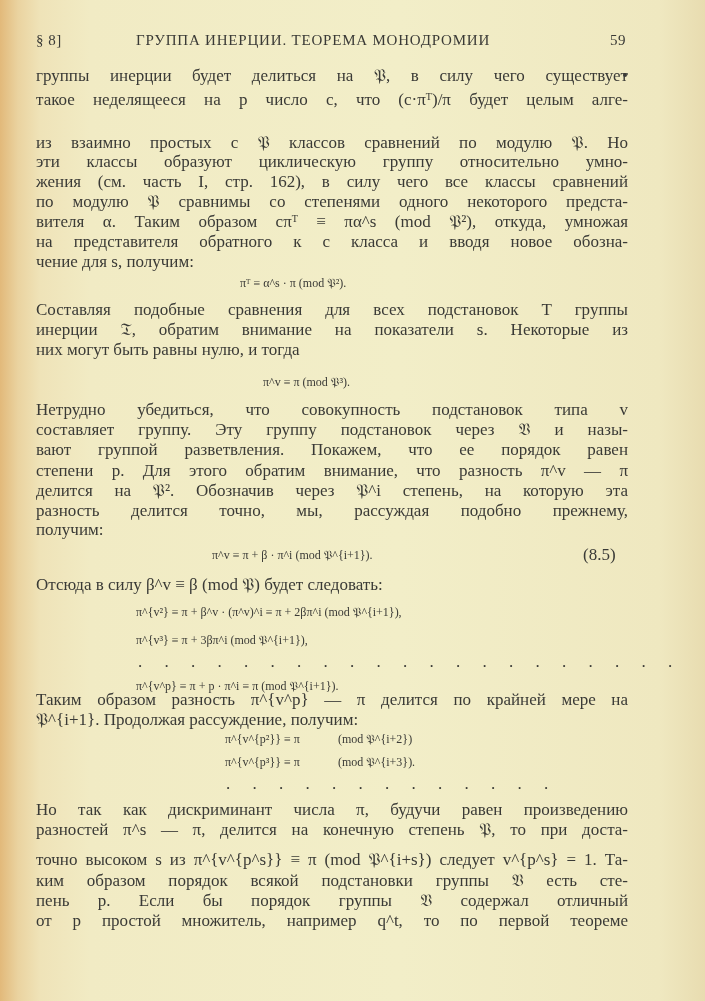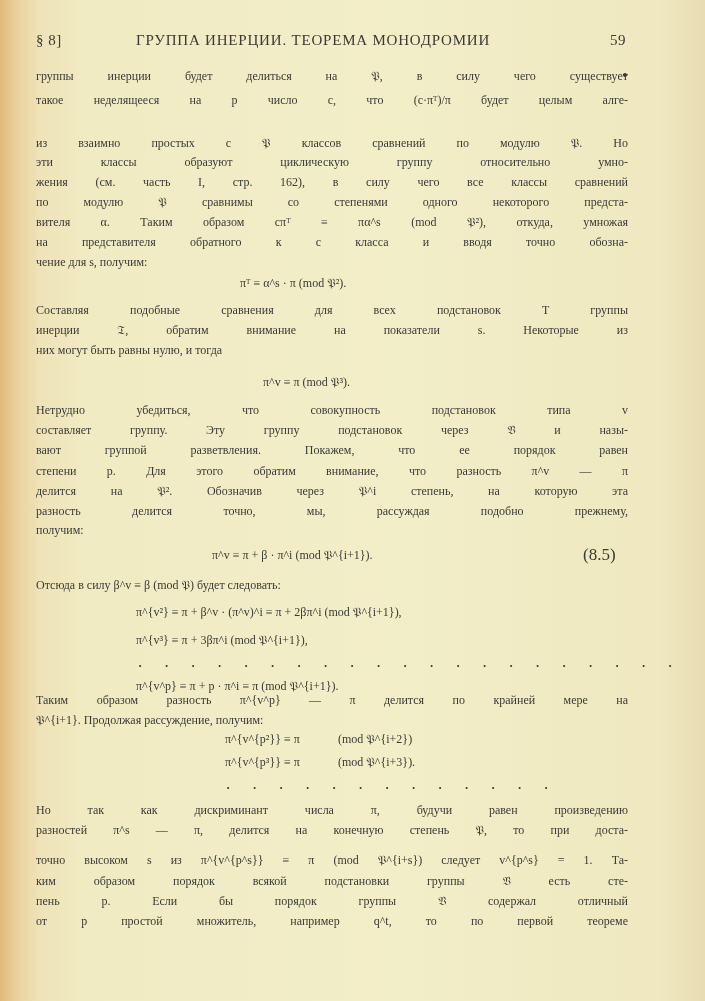--- a/index.html
+++ b/index.html
@@ -14,21 +14,21 @@
     position:absolute; top:32px; left:36px; width:590px; height:22px;
     font-size:15px; letter-spacing:0.5px;
   }
   .running-head .sec { position:absolute; left:0; top:0; }
   .running-head .title { position:absolute; left:100px; top:0; letter-spacing:0.8px; }
   .running-head .num { position:absolute; right:0; top:0;text-align:center; }
   .dot-mark { position:absolute; left:623px; top:73px; width:4px; height:4px; background:#3a3a36; border-radius:50%; }
 
   .line {
     position:absolute; left:36px; width:592px;
-    font-size:12px; line-height:20px; white-space:nowrap;
+    font-size:17px; line-height:20px; white-space:nowrap;
     text-align:justify; text-align-last:justify;
   }
   .line.last { text-align-last:left; }
   .formula {
     position:absolute; font-size:12px; line-height:20px; white-space:nowrap;
   }
   .eqno { position:absolute; left:583px; font-size:17px; }
   .dots { position:absolute; font-size:17px; letter-spacing:9px; white-space:nowrap; }
 </style>
 </head>
@@ -43,21 +43,21 @@
   </div>
   <div class="dot-mark"></div>
 
   <div class="line" style="top:66px">группы инерции будет делиться на 𝔓, в силу чего существует</div>
   <div class="line" style="top:90px">такое неделящееся на p число c, что (c·πᵀ)/π будет целым алге-</div>
   <div class="line" style="top:133px">из взаимно простых с 𝔓 классов сравнений по модулю 𝔓. Но</div>
   <div class="line" style="top:152px">эти классы образуют циклическую группу относительно умно-</div>
   <div class="line" style="top:172px">жения (см. часть I, стр. 162), в силу чего все классы сравнений</div>
   <div class="line" style="top:192px">по модулю 𝔓 сравнимы со степенями одного некоторого предста-</div>
   <div class="line" style="top:212px">вителя α. Таким образом cπᵀ ≡ πα^s (mod 𝔓²), откуда, умножая</div>
-  <div class="line" style="top:232px">на представителя обратного к c класса и вводя точно обозна-</div>
+  <div class="line" style="top:232px">на представителя обратного к c класса и вводя новое обозна-</div>
   <div class="line last" style="top:252px">чение для s, получим:</div>
 
   <div class="formula" style="top:273px; left:240px">πᵀ ≡ α^s · π (mod 𝔓²).</div>
 
   <div class="line" style="top:300px">Составляя подобные сравнения для всех подстановок T группы</div>
   <div class="line" style="top:320px">инерции 𝔗, обратим внимание на показатели s. Некоторые из</div>
   <div class="line last" style="top:340px">них могут быть равны нулю, и тогда</div>
 
   <div class="formula" style="top:372px; left:263px">π^v ≡ π (mod 𝔓³).</div>
 

